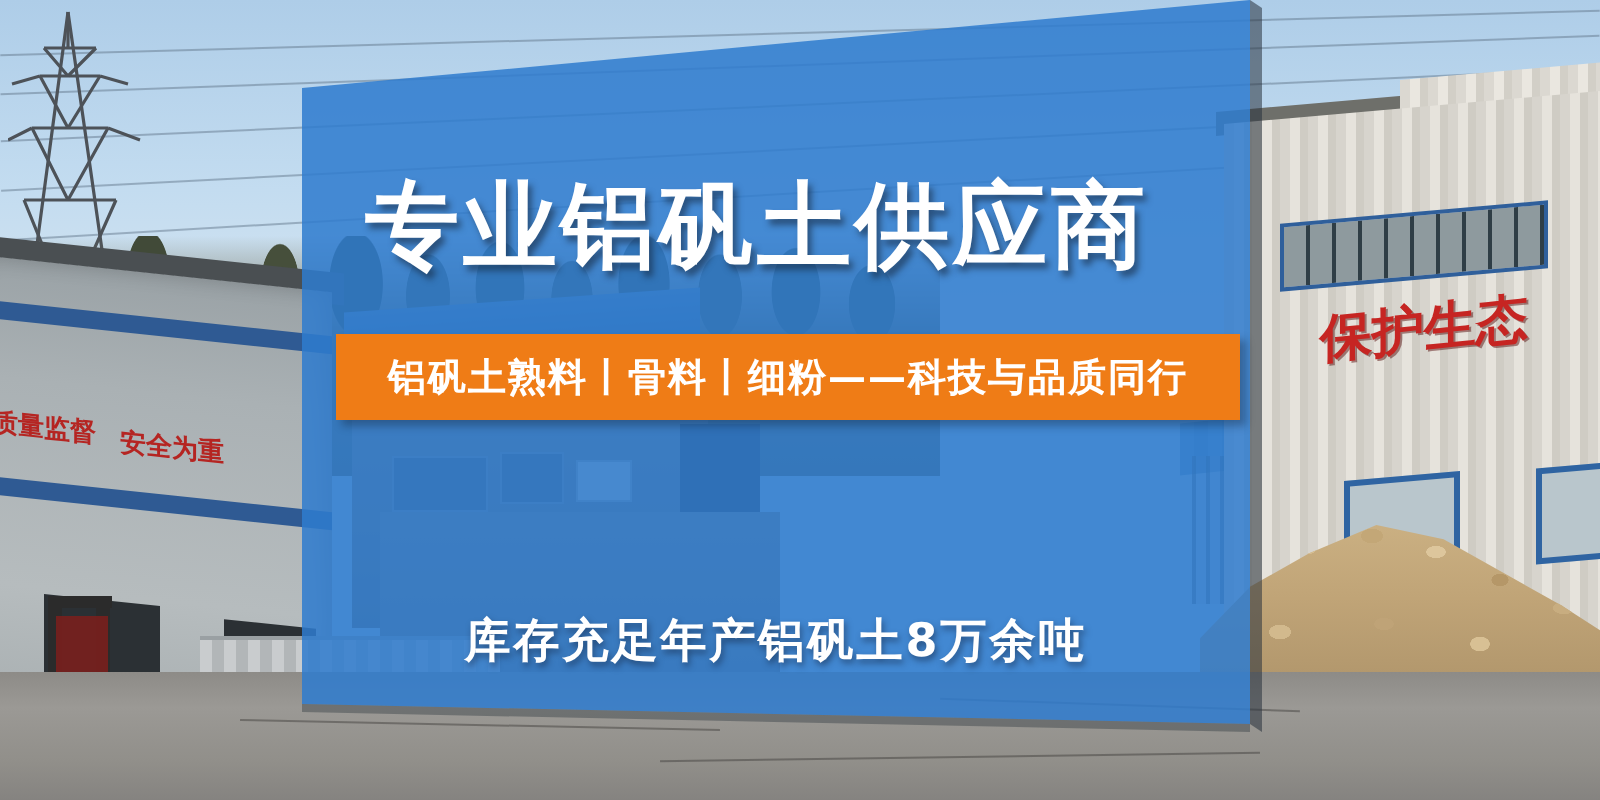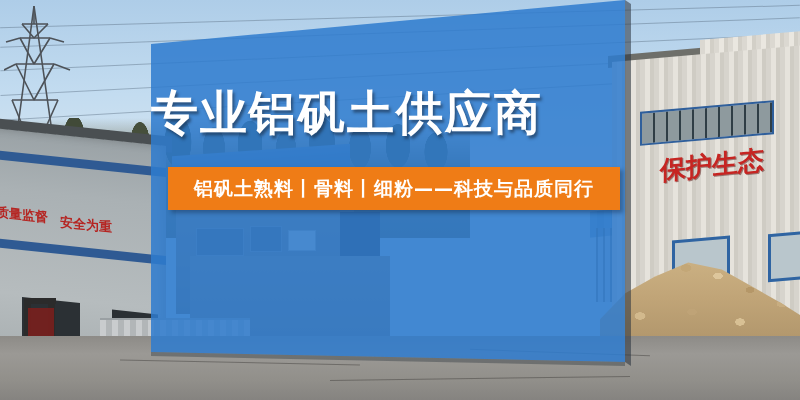--- a/index.html
+++ b/index.html
@@ -230,20 +230,21 @@
     position: absolute; inset: 0;
     background: rgba(30,40,50,.35);
     clip-path: polygon(151px 352px, 625px 362px, 625px 366px, 151px 356px);
   }
 
   
   .content { position: absolute; left: 151px; top: 0; width: 474px; height: 400px; }
 
   .headline {
     position: absolute; left: 0; top: 82px; width: 455px;
+    text-align: center;
     color: #ffffff;
     font-size: 47px;
     font-weight: bold;
     letter-spacing: 2px;
     font-family: "DejaVu Sans", sans-serif;
     text-shadow: 2px 3px 3px rgba(20,35,55,.55);
     white-space: nowrap;
   }
 
   .orange-banner {
@@ -358,15 +359,16 @@
 
   <div class="content">
 
     <div class="headline">专业铝矾土供应商</div>
 
     <div class="orange-banner">
       <span>铝矾土熟料丨骨料丨细粉——科技与品质同行</span>
     </div>
 
 
+    <div class="subline sub2">库存充足年产铝矾土8万余吨</div>
   </div>
 
 </div>
 
 </body></html>

